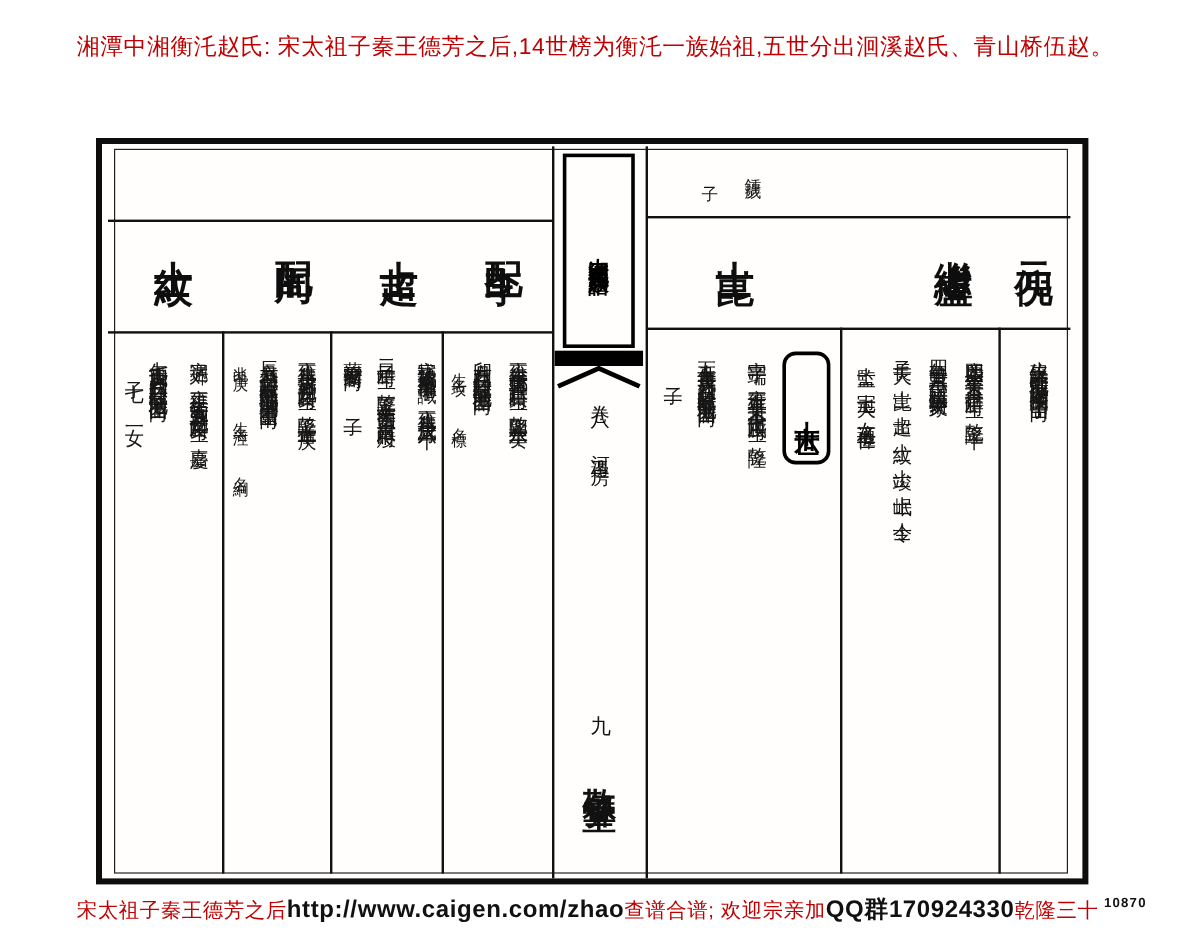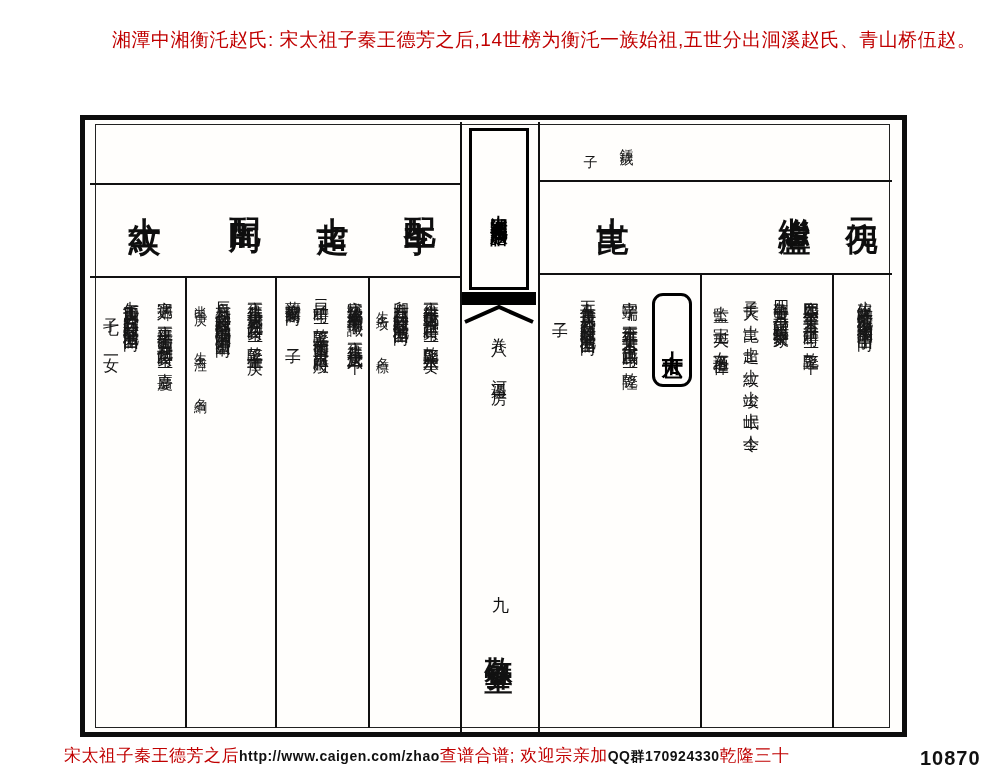--- a/index.html
+++ b/index.html
@@ -1,20 +1,20 @@
 <!DOCTYPE html>
 <html><head>
 <meta charset="utf-8">
 <style>
   html,body{margin:0;padding:0;background:#ffffff;}
   .stage{position:relative;width:985px;height:780px;background:#ffffff;overflow:hidden;
          font-family:"Liberation Serif","DejaVu Serif",serif;color:#151515;}
   .abs{position:absolute;}
   .top-note{position:absolute;left:64px;top:28px;width:870px;font-size:19px;line-height:1.3;
-            color:#c00000;font-family:"Liberation Sans","DejaVu Sans",sans-serif;letter-spacing:0.5px;margin-left:48px;}
+            color:#c00000;font-family:"Liberation Sans","DejaVu Sans",sans-serif;letter-spacing:0.5px;}
   .page-box{position:absolute;left:80px;top:115px;width:827px;height:622px;
             border:5px solid #0d0d0d;box-sizing:border-box;background:#fffefc;}
   .inner-frame{position:absolute;left:10px;top:4px;right:12px;bottom:4px;border:1px solid #222;}
   .hline{position:absolute;height:2px;background:#111;}
   .vline{position:absolute;width:2px;background:#111;}
   .vcol{position:absolute;writing-mode:vertical-rl;text-orientation:upright;line-height:1;
         white-space:pre;font-size:16px;letter-spacing:2px;width:22px;height:440px;color:#161616;}
   .vcol.small{font-size:13px;letter-spacing:4px;}
   .big-name{position:absolute;writing-mode:vertical-rl;text-orientation:upright;line-height:1;
             font-weight:bold;font-size:32px;letter-spacing:6px;width:36px;height:80px;color:#0e0e0e;}
@@ -24,22 +24,22 @@
                    box-sizing:border-box;display:flex;align-items:center;justify-content:center;}
   .spine-title{writing-mode:vertical-rl;text-orientation:upright;font-weight:bold;font-size:17px;
                letter-spacing:2px;line-height:1;color:#000;}
   .spine-text{position:absolute;writing-mode:vertical-rl;text-orientation:upright;line-height:1;color:#111;}
   .gen-badge{position:absolute;left:567px;top:173px;width:40px;height:94px;border:3px solid #000;
              border-radius:11px;box-sizing:border-box;display:flex;align-items:center;justify-content:center;}
   .gen-badge span{writing-mode:vertical-rl;text-orientation:upright;font-weight:bold;font-size:21px;
                   letter-spacing:4px;line-height:1;color:#000;}
   .footer-note{position:absolute;left:64px;top:744px;font-size:17px;letter-spacing:0.5px;
                font-family:"Liberation Sans","DejaVu Sans",sans-serif;color:#c00000;white-space:nowrap;}
-  .footer-note .blk{color:#111;font-weight:bold;font-size:14px;}
-  .scan-code{position:absolute;left:920px;top:747px;font-size:20px;font-weight:bold;color:#111;
+  .footer-note .blk{color:#111;font-weight:bold;font-size:20px;}
+  .scan-code{position:absolute;left:920px;top:747px;font-size:11px;font-weight:bold;color:#111;
              letter-spacing:1px;font-family:"Liberation Sans","DejaVu Sans",sans-serif;}
 </style>
 </head>
 <body>
 
 <div class="stage">
 
   <div class="top-note">湘潭中湘衡汑赵氏: 宋太祖子秦王德芳之后,14世榜为衡汑一族始祖,五世分出洄溪赵氏、青山桥伍赵。</div>
 
   <div class="page-box">

